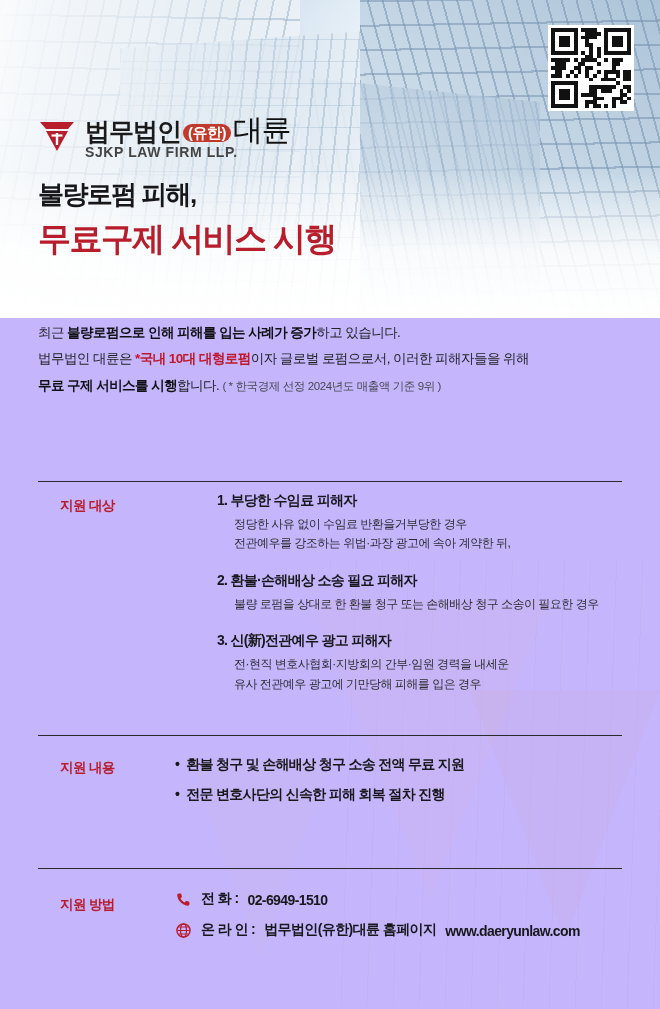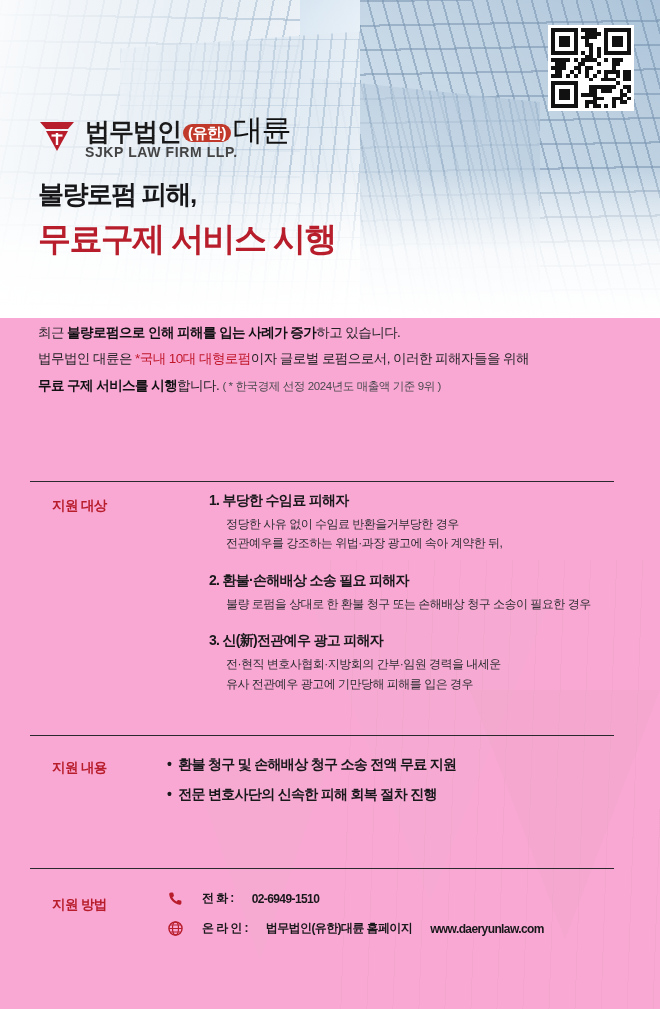--- a/index.html
+++ b/index.html
@@ -8,21 +8,21 @@
     background: #ffffff;
   }
   body {
     font-family: "Liberation Sans", sans-serif;
   }
   .poster {
     position: relative;
     width: 660px;
     height: 1009px;
     overflow: hidden;
-    background: #f9a8d4;
+    background: #c4b5fd;
   }
 
   
   .hero {
     position: absolute;
     left: 0; top: 0;
     width: 660px;
     height: 318px;
     overflow: hidden;
     background: linear-gradient(180deg, #cfe0ef 0%, #e8f0f7 45%, #ffffff 100%);
@@ -224,32 +224,32 @@
   .intro {
     position: absolute;
     left: 38px; top: 320px;
     width: 590px;
     font-size: 13.5px;
     line-height: 1.95;
     color: #232326;
     letter-spacing: -0.55px;
   }
   .intro b { font-weight: 700; color: #111114; }
-  .intro .red { color: #c0172a; font-weight: 400; }
+  .intro .red { color: #c0172a; font-weight: 700; }
   .intro .note {
     font-size: 11.5px;
     color: #4a4a4e;
     font-weight: 400;
     letter-spacing: -0.4px;
   }
 
   
   .section {
     position: absolute;
-    left: 30px;
+    left: 38px;
     width: 584px;
   }
   .rule {
     height: 1px;
     background: #2a2a2e;
     width: 584px;
   }
   .sec-label {
     position: absolute;
     left: 22px;
@@ -285,23 +285,23 @@
     color: #18181b;
     letter-spacing: -0.7px;
     margin-bottom: 12px;
     display: flex;
     gap: 7px;
   }
   .bullet-line .dot { color: #18181b; }
 
   .contact-line {
     display: flex;
-    align-items: center;
-    gap: 18px;
-    font-size: 12px;
+    align-items: flex-end;
+    gap: 9px;
+    font-size: 14px;
     font-weight: 700;
     color: #18181b;
     letter-spacing: -0.6px;
     margin-bottom: 13px;
   }
   .contact-line .ic {
     width: 17px; height: 17px;
     display: inline-flex;
     align-items: center;
     justify-content: center;

